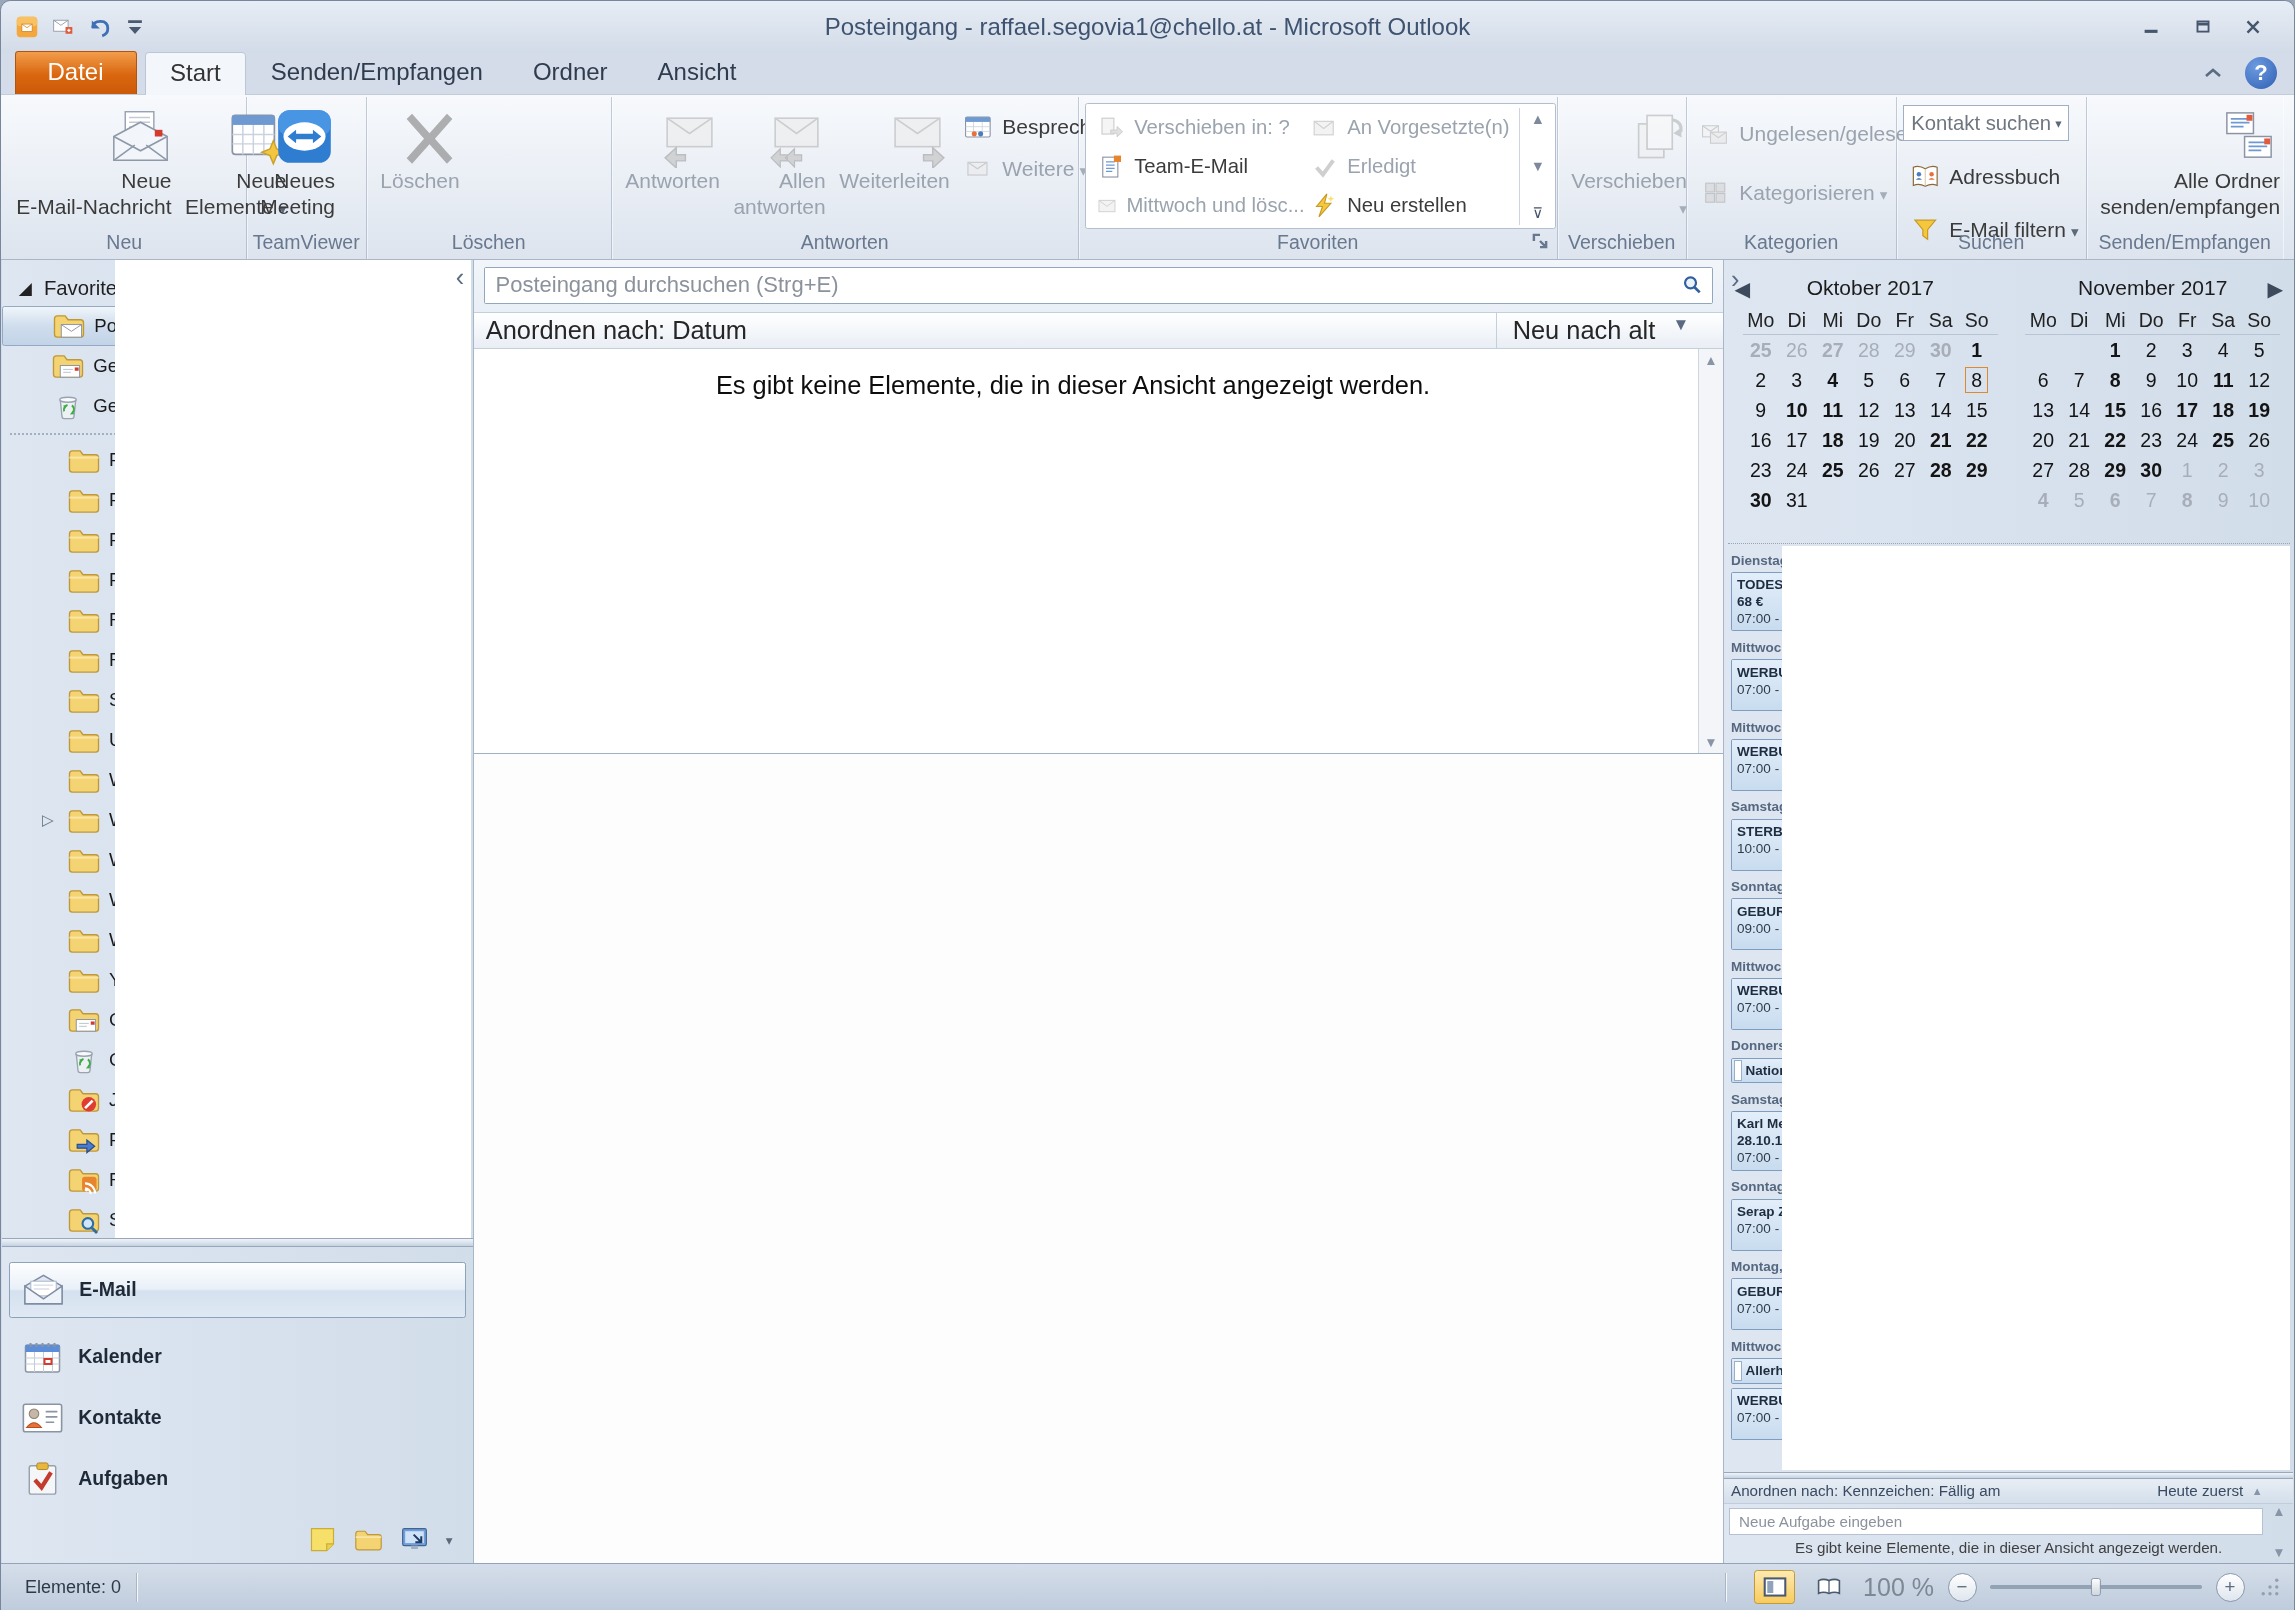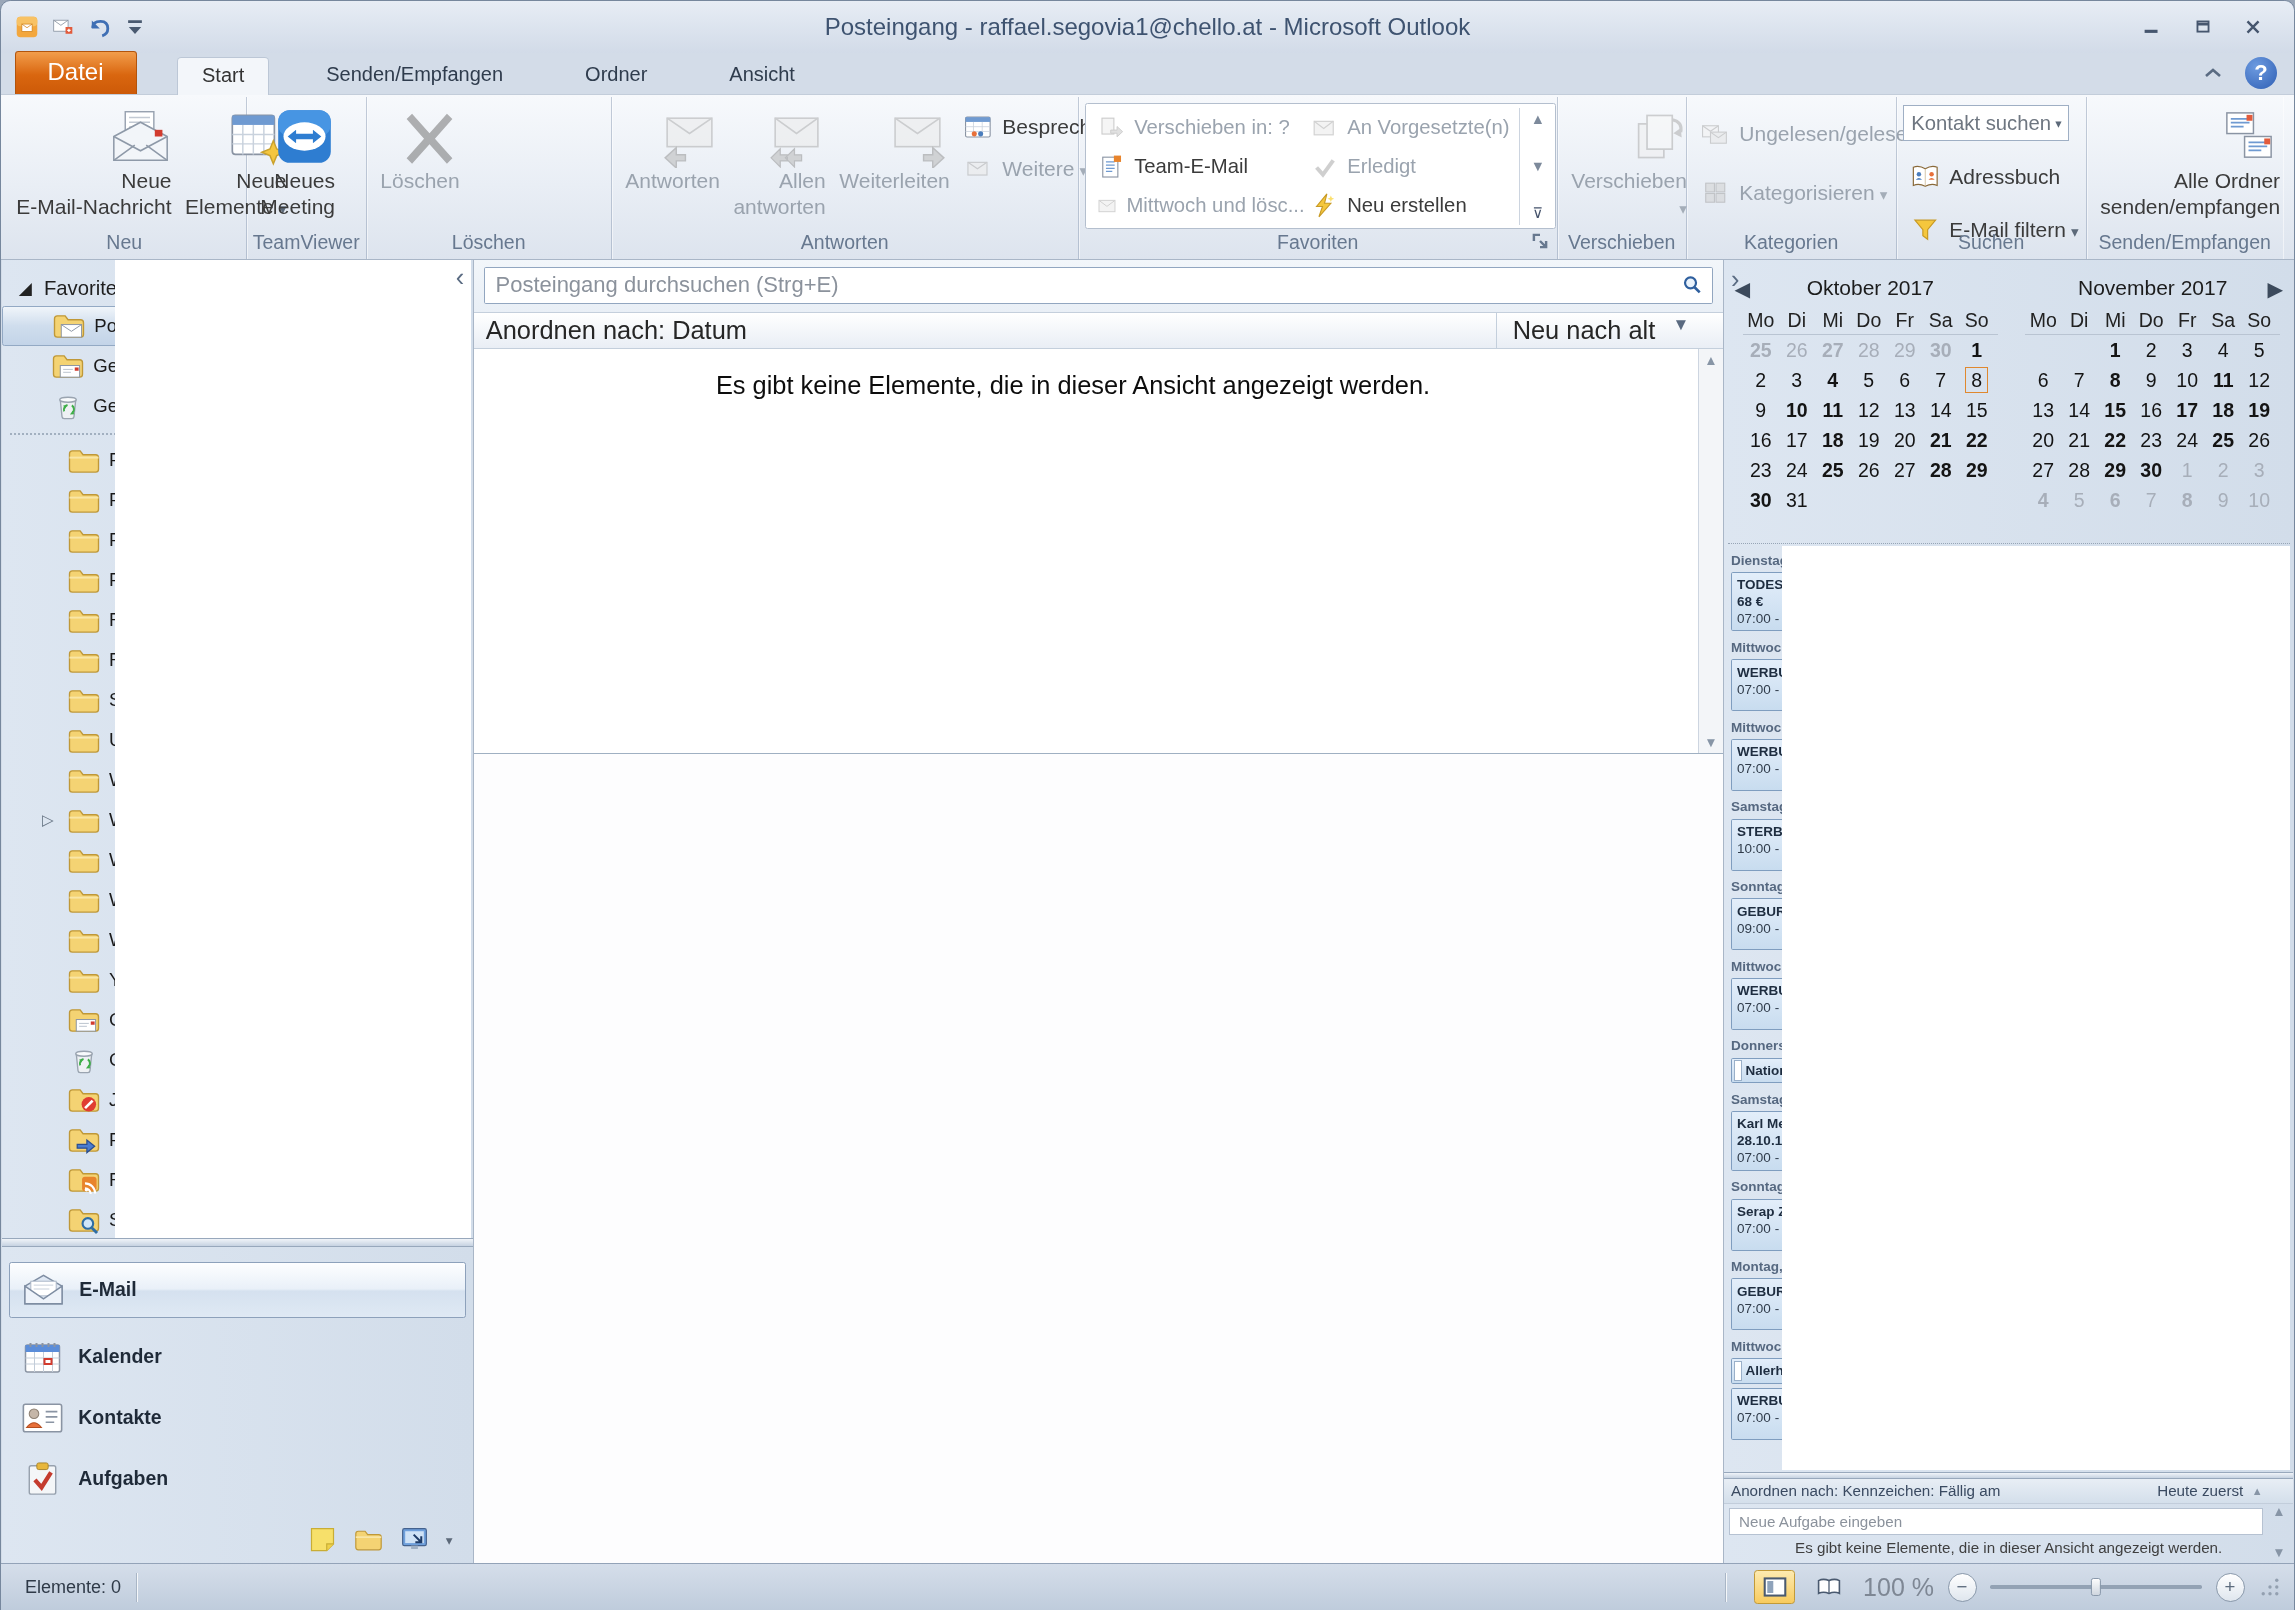--- a/index.html
+++ b/index.html
@@ -11,21 +11,21 @@
     background:linear-gradient(#e7edf5,#d2dbe8);border-radius:10.2px 10.2px 0 0;}
   .qat{display:flex;align-items:center;gap:12px;padding-left:13.5px;z-index:2;}
   .qat .ic{cursor:pointer;}
   .win-title{position:absolute;left:0;right:0;text-align:center;font-size:24px;color:#3e5370;}
   .win-controls{margin-left:auto;display:flex;gap:6.8px;padding-right:18.6px;z-index:2;}
   .wc{width:44px;height:29px;display:flex;align-items:center;justify-content:center;border-radius:3.4px;}
   
   .tabrow{height:41px;display:flex;align-items:flex-end;padding-left:13.5px;position:relative;}
   .tab-file{background:linear-gradient(#f29d4b,#d9660f 55%,#cd5a08);color:#fff;font-size:24px;
     padding:6px 32px 7.6px;border-radius:3.4px 3.4px 0 0;border:0.8px solid #b2540c;border-bottom:none;margin-right:8.5px;}
-  .tab{font-size:20px;color:#2f3c4d;padding:6px 24px 7.6px;border:0.8px solid transparent;border-bottom:none;margin-left:32px;}
+  .tab{font-size:24px;color:#2f3c4d;padding:6px 24px 7.6px;border:0.8px solid transparent;border-bottom:none;}
   .tab.selected{background:#f3f6fa;border-color:#bcc7d6;border-radius:4.2px 4.2px 0 0;margin-bottom:-0.8px;color:#333;}
   .tabrow-right{position:absolute;right:17px;bottom:5.1px;display:flex;align-items:center;gap:20.3px;}
   .help-btn{width:32px;height:32px;border-radius:50%;background:radial-gradient(circle at 35% 30%,#6d9be0,#2f5fb4);
     color:#fff;font-size:22px;font-weight:bold;display:flex;align-items:center;justify-content:center;}
   
   .ribbon{height:166px;display:flex;align-items:stretch;padding:1.7px 1.7px 0;
     background:linear-gradient(#f7f9fc,#e9eef5 55%,#dde4ee);border-top:0.8px solid #c3cdda;border-bottom:0.8px solid #a9b6c7;}
   .rgroup{position:relative;padding:5.1px 6.8px 32px;border-right:0.8px solid rgba(140,156,179,.5);
     box-shadow:0.8px 0 0 rgba(255,255,255,.65);display:flex;align-items:flex-start;flex:none;}
   .rgroup-label{position:absolute;bottom:5.1px;left:0;right:0;text-align:center;font-size:19.5px;color:#67788f;white-space:nowrap;}

